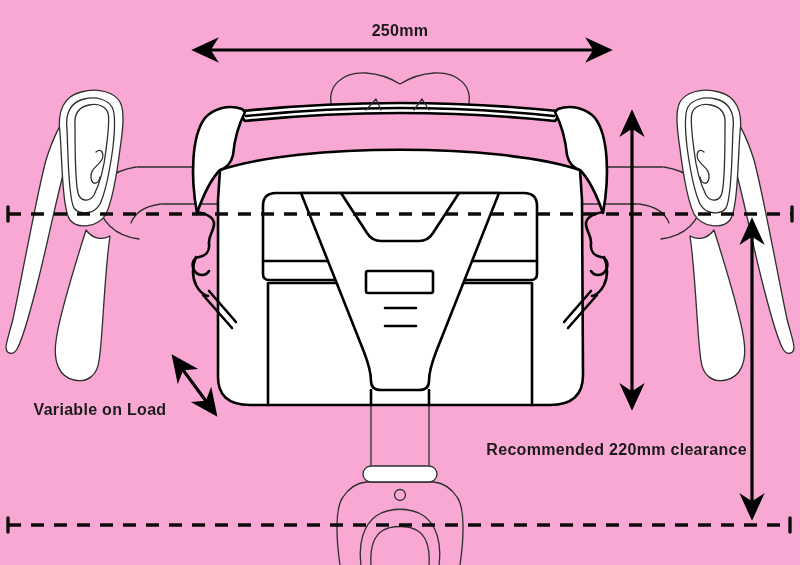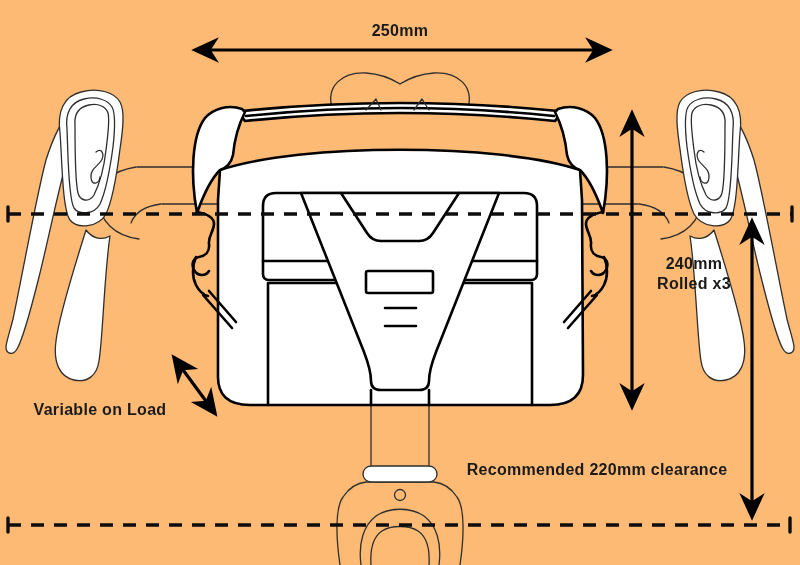--- a/index.html
+++ b/index.html
@@ -1,16 +1,16 @@
 <!DOCTYPE html>
 <html><head>
 <meta charset="utf-8">
 <style>
   html,body{margin:0;padding:0;background:#ffffff;}
-  #stage{position:relative;width:800px;height:565px;background:#fdba74;overflow:hidden;
+  #stage{position:relative;width:800px;height:565px;background:#f9a8d4;overflow:hidden;
          font-family:"Liberation Sans",sans-serif;}
   #stage svg{position:absolute;left:0;top:0;}
   .label{position:absolute;font-weight:700;color:#1a1a1a;text-align:center;
          font-size:16px;line-height:20px;letter-spacing:.3px;white-space:nowrap;}
   .thin{fill:none;stroke:#2e2e2e;stroke-width:1.3;stroke-linecap:round;stroke-linejoin:round;}
   .thinf{fill:#ffffff;stroke:#2e2e2e;stroke-width:1.3;stroke-linejoin:round;}
   .thick{fill:none;stroke:#000000;stroke-width:2.6;stroke-linecap:round;stroke-linejoin:round;}
   .thickf{fill:#ffffff;stroke:#000000;stroke-width:2.6;stroke-linejoin:round;}
   .dim{fill:none;stroke:#000000;stroke-width:3.2;stroke-linecap:round;}
   .dash{fill:none;stroke:#0d0d0d;stroke-width:3.4;stroke-dasharray:13 10;}
@@ -89,24 +89,20 @@
   <g>
     <path class="dash" d="M 8,214 L 792,214"></path>
     <path class="tick" d="M 8,207 L 8,221 M 792,207 L 792,221"></path>
     <path class="dash" d="M 8,525 L 790,525"></path>
     <path class="tick" d="M 8,518 L 8,532 M 790,518 L 790,532"></path>
   </g>
 </svg>
 
 <div class="label" style="left:330px;top:21px;width:140px;">250mm</div>
 
-<div class="label" style="left:619px;top:254px;width:150px;">
-  <div>240mm</div>
-  <div>Rolled x3</div>
-</div>
 
 <div class="label" style="left:2px;top:400px;width:196px;">Variable on Load</div>
 
-<div class="label" style="left:447px;top:460px;width:300px;">
+<div class="label" style="left:447px;top:440px;width:300px;text-align:right;">
   <div>Recommended 220mm clearance</div>
 </div>
 
 </div>
 
 </body></html>

